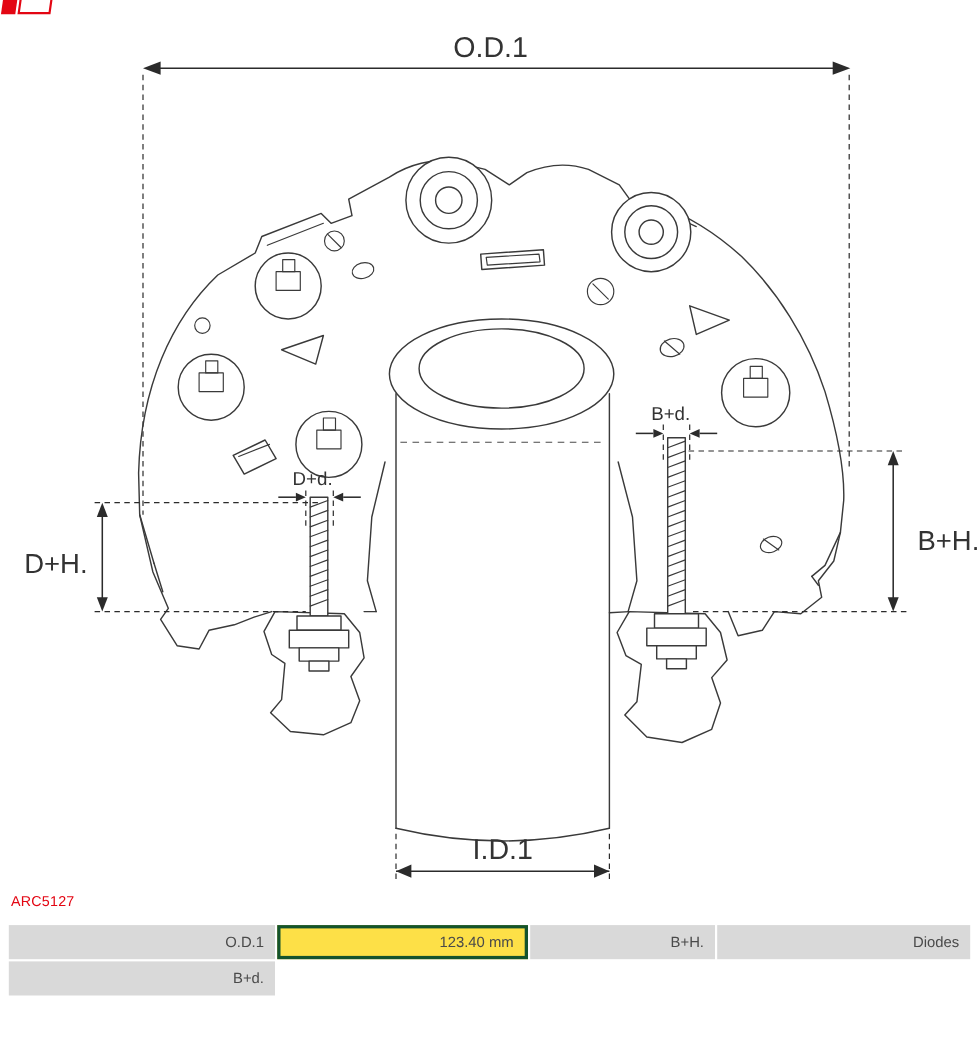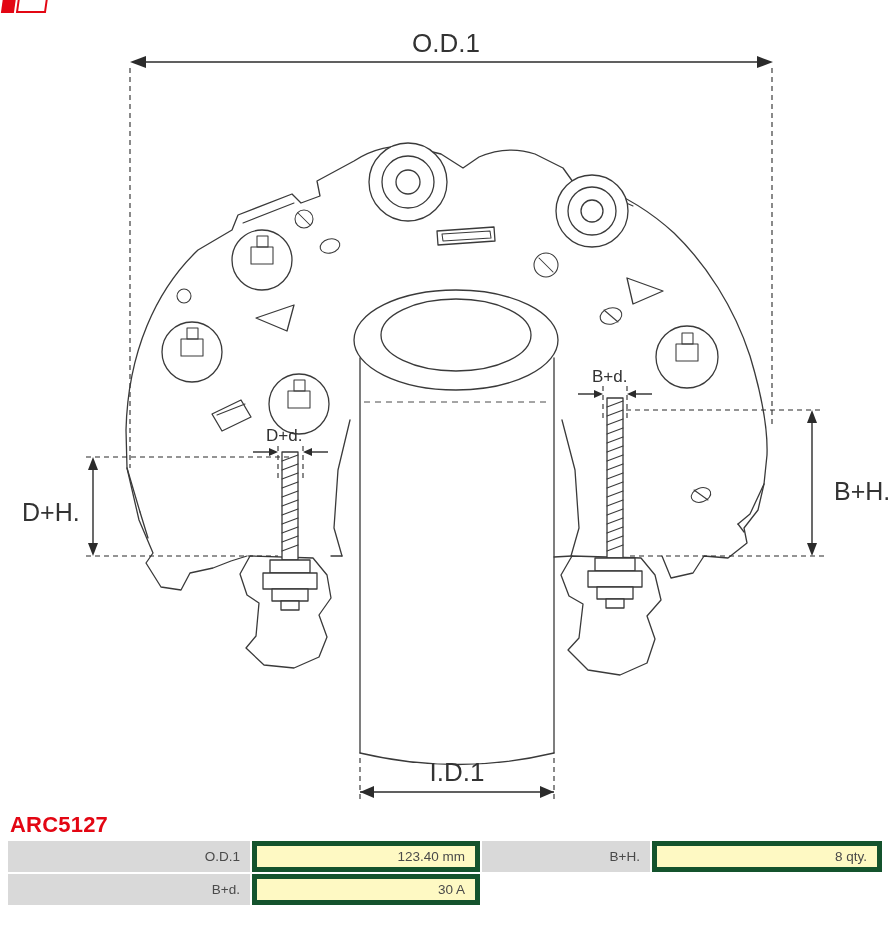--- a/index.html
+++ b/index.html
@@ -17,30 +17,30 @@
 
   .ln   { fill:none; stroke:#3a3a3a; stroke-width:1.3; stroke-linejoin:round; stroke-linecap:round; }
   .lnf  { fill:#ffffff; stroke:#3a3a3a; stroke-width:1.3; stroke-linejoin:round; }
   .thin { stroke-width:1.05; }
   .dash { fill:none; stroke:#2b2b2b; stroke-width:1.1; stroke-dasharray:5 4; }
   .dash2{ fill:none; stroke:#4a4a4a; stroke-width:1; stroke-dasharray:6 5; }
   .dim-line { stroke:#2b2b2b; stroke-width:1.4; fill:none; }
   .arrow { fill:#2b2b2b; stroke:none; }
   svg text { fill:#333333; font-family:"Liberation Sans", sans-serif; }
 
-  .part-number { position:absolute; top:812px; left:10px; font-size:22px;
-                 font-weight:700; color:#e30613; letter-spacing:0.2px; }
+  .part-number { position:absolute; top:812px; left:10px; font-size:13px;
+                 font-weight:400; color:#e30613; letter-spacing:0.2px; }
 
   .spec-table { position:absolute; top:841px; left:8px; width:874px;
                 display:grid; grid-template-columns:242px 228px 168px 230px;
                 grid-auto-rows:31px; gap:2px; font-size:13.5px; color:#4a4a4a; }
   .cell { display:flex; align-items:center; justify-content:flex-end;
           padding:0 10px; box-sizing:border-box; white-space:nowrap; }
   .cell.label { background:#d9d9d9; }
-  .cell.value { background:#fef9c3; border:5px solid #14532d; }
+  .cell.value { background:#fde047; border:3px solid #14532d; }
   .cell.empty { background:transparent; border:none; }
 </style>
 </head>
 <body>
 
 <div class="stage">
 
   <div class="logo-frag">
     <span class="solid"></span>
     <span class="outline"></span>
@@ -198,21 +198,20 @@
   </svg>
 
   <div class="part-number">ARC5127</div>
 
   <div class="spec-table">
 
     <div class="cell label">O.D.1</div>
     <div class="cell value">123.40 mm</div>
     <div class="cell label">B+H.</div>
 
-    <div class="cell value">8 qty.</div>
+    <div class="cell label">Diodes</div>
     <div class="cell label">B+d.</div>
 
-    <div class="cell value">30 A</div>
     <div class="cell empty"></div>
     <div class="cell empty"></div>
   </div>
 
 </div>
 
 </body></html>

